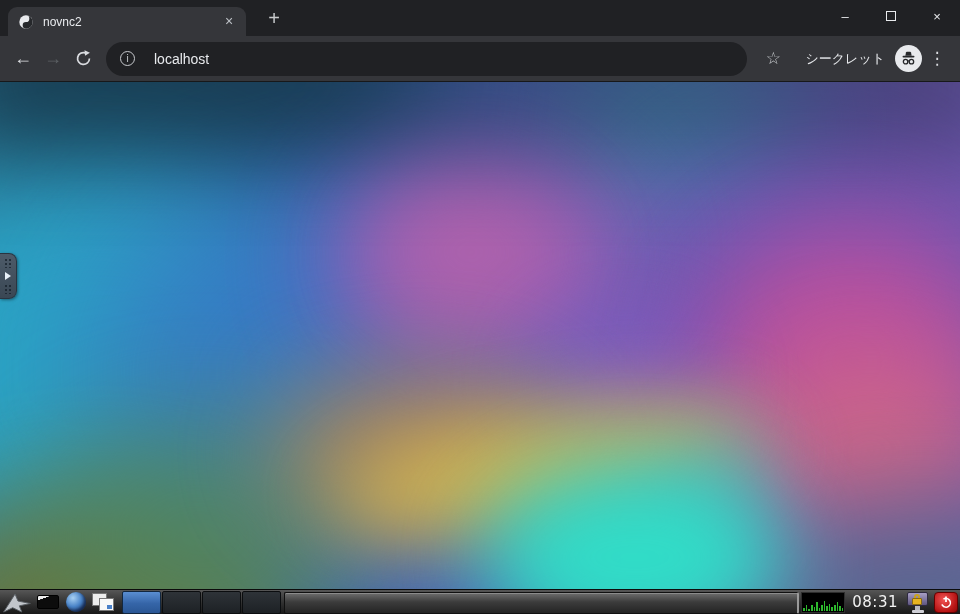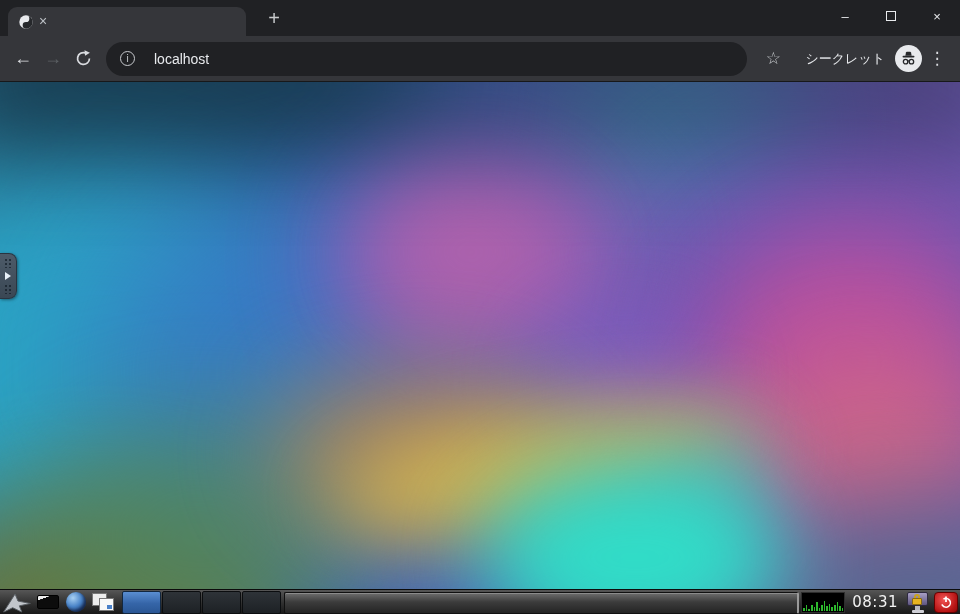--- a/index.html
+++ b/index.html
@@ -125,20 +125,21 @@
   <div class="tabbar">
     <div class="tab">
       <span class="favicon">
         <svg width="16" height="16" viewBox="0 0 24 24">
           <circle cx="12" cy="12" r="10" fill="#e8eaed"></circle>
           <path d="M12 2a10 10 0 0 1 0 20 5 5 0 0 1 0-10 5 5 0 0 0 0-10z" fill="#26282b"></path>
           <circle cx="12" cy="7" r="1.6" fill="#e8eaed"></circle>
           <circle cx="12" cy="17" r="1.6" fill="#26282b"></circle>
         </svg>
       </span>
+      <span class="tab-title">novnc2</span>
       <span class="tab-close">×</span>
     </div>
     <div class="newtab">+</div>
     <div class="wincontrols">
       <span>–</span>
       <span>
           <i class="maxbox"></i>
         </span>
       <span>×</span>
     </div>

